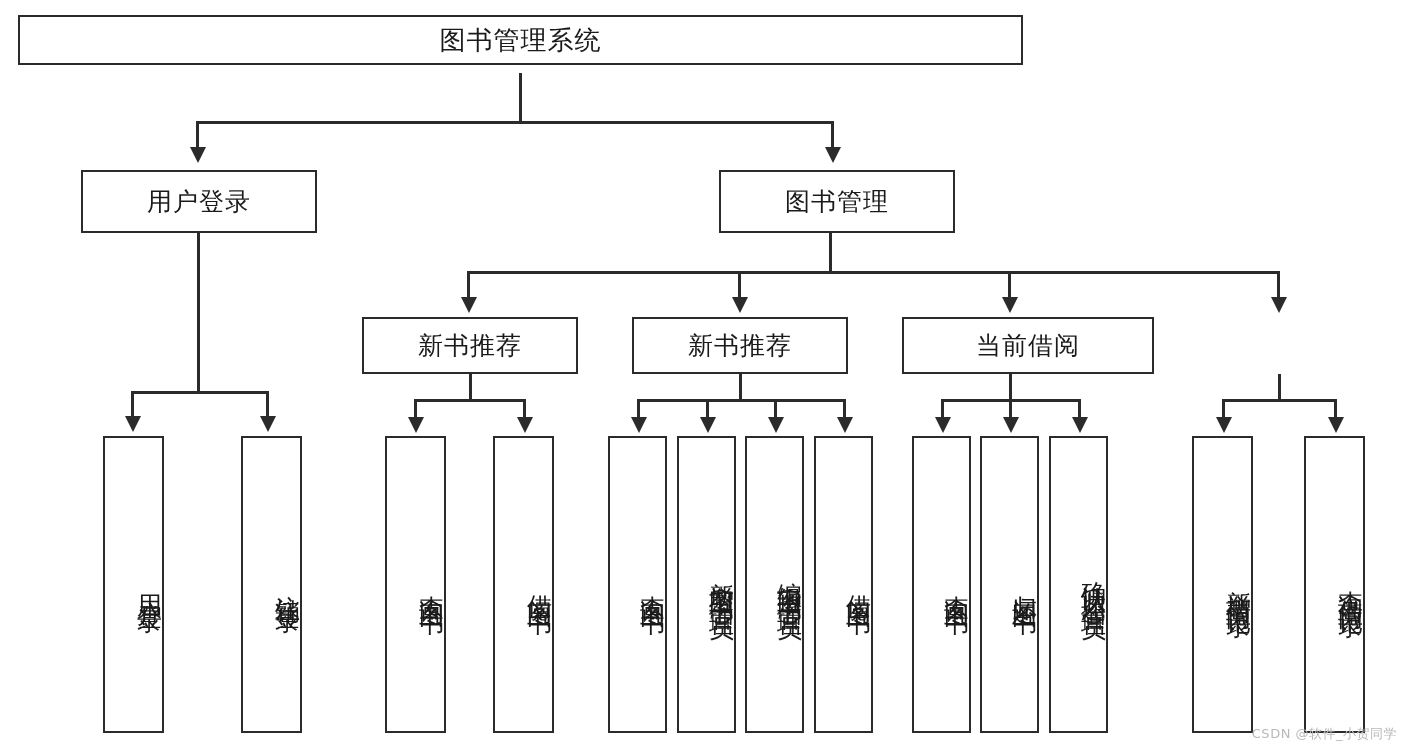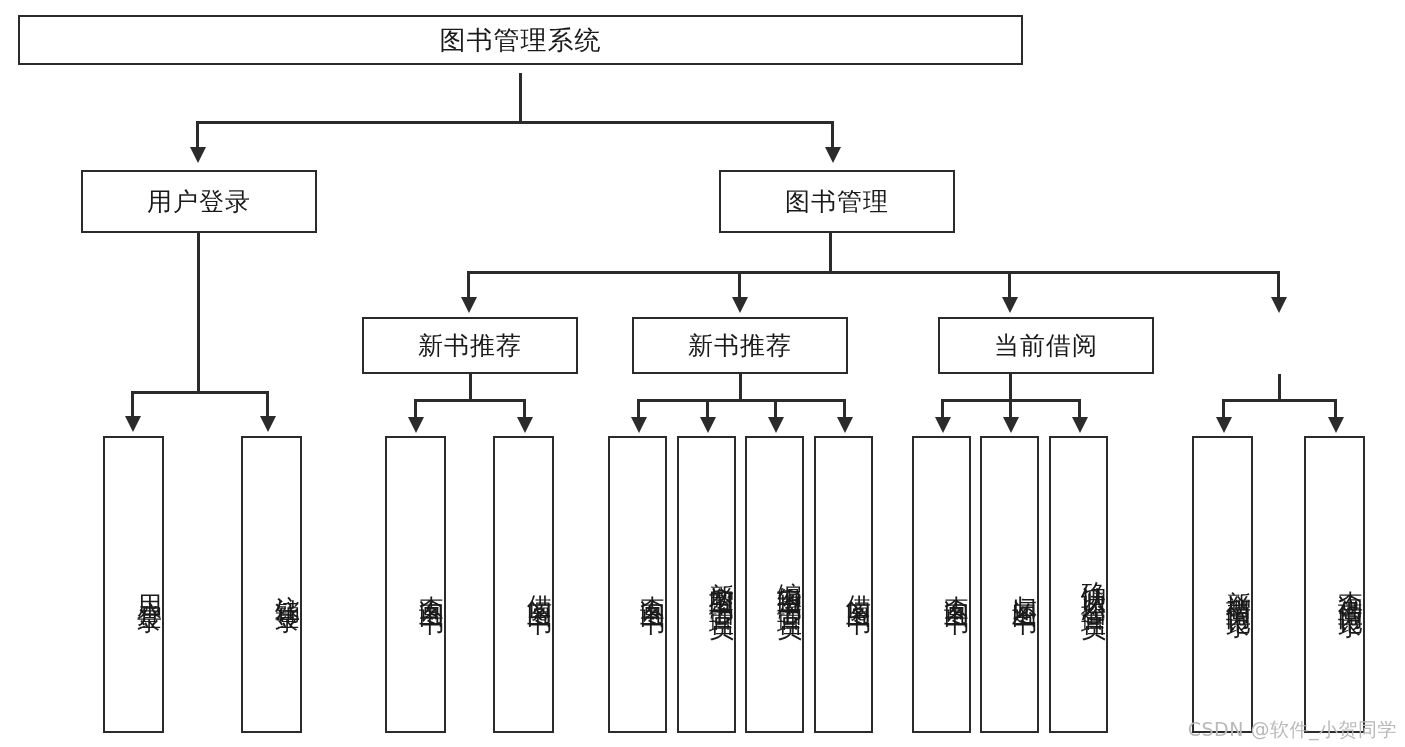--- a/index.html
+++ b/index.html
@@ -62,21 +62,21 @@
     width: 0;
     height: 0;
     border-left: 8px solid transparent;
     border-right: 8px solid transparent;
     border-top: 16px solid #2b2b2b;
   }
   .watermark {
     position: absolute;
     right: 8px;
     bottom: 4px;
-    font-size: 19px;
+    font-size: 13px;
     color: #b9b9b9;
     letter-spacing: 0.5px;
     white-space: nowrap;
   }
 </style>
 </head>
 <body>
 
 <div id="canvas">
 
@@ -117,21 +117,21 @@
   <div class="arrow" style="left:1002px; top:297px;"></div>
   <div class="conn vline" style="left:1277px; top:271px; height:27px;"></div>
   <div class="arrow" style="left:1271px; top:297px;"></div>
 
   <div class="node h" style="left:362px; top:317px; width:216px; height:57px;">
     <span>新书推荐</span>
   </div>
   <div class="node h" style="left:632px; top:317px; width:216px; height:57px;">
     <span>新书推荐</span>
   </div>
-  <div class="node h" style="left:902px; top:317px; width:216px; height:57px;margin-left:36px;">
+  <div class="node h" style="left:902px; top:317px; width:252px; height:57px;">
     <span>当前借阅</span>
   </div>
 
   <div class="conn vline" style="left:469px; top:374px; height:27px;"></div>
   <div class="conn hline" style="left:414px; top:399px; width:111px;"></div>
   <div class="conn vline" style="left:414px; top:399px; height:19px;"></div>
   <div class="arrow" style="left:408px; top:417px;"></div>
   <div class="conn vline" style="left:523px; top:399px; height:19px;"></div>
   <div class="arrow" style="left:517px; top:417px;"></div>
 

